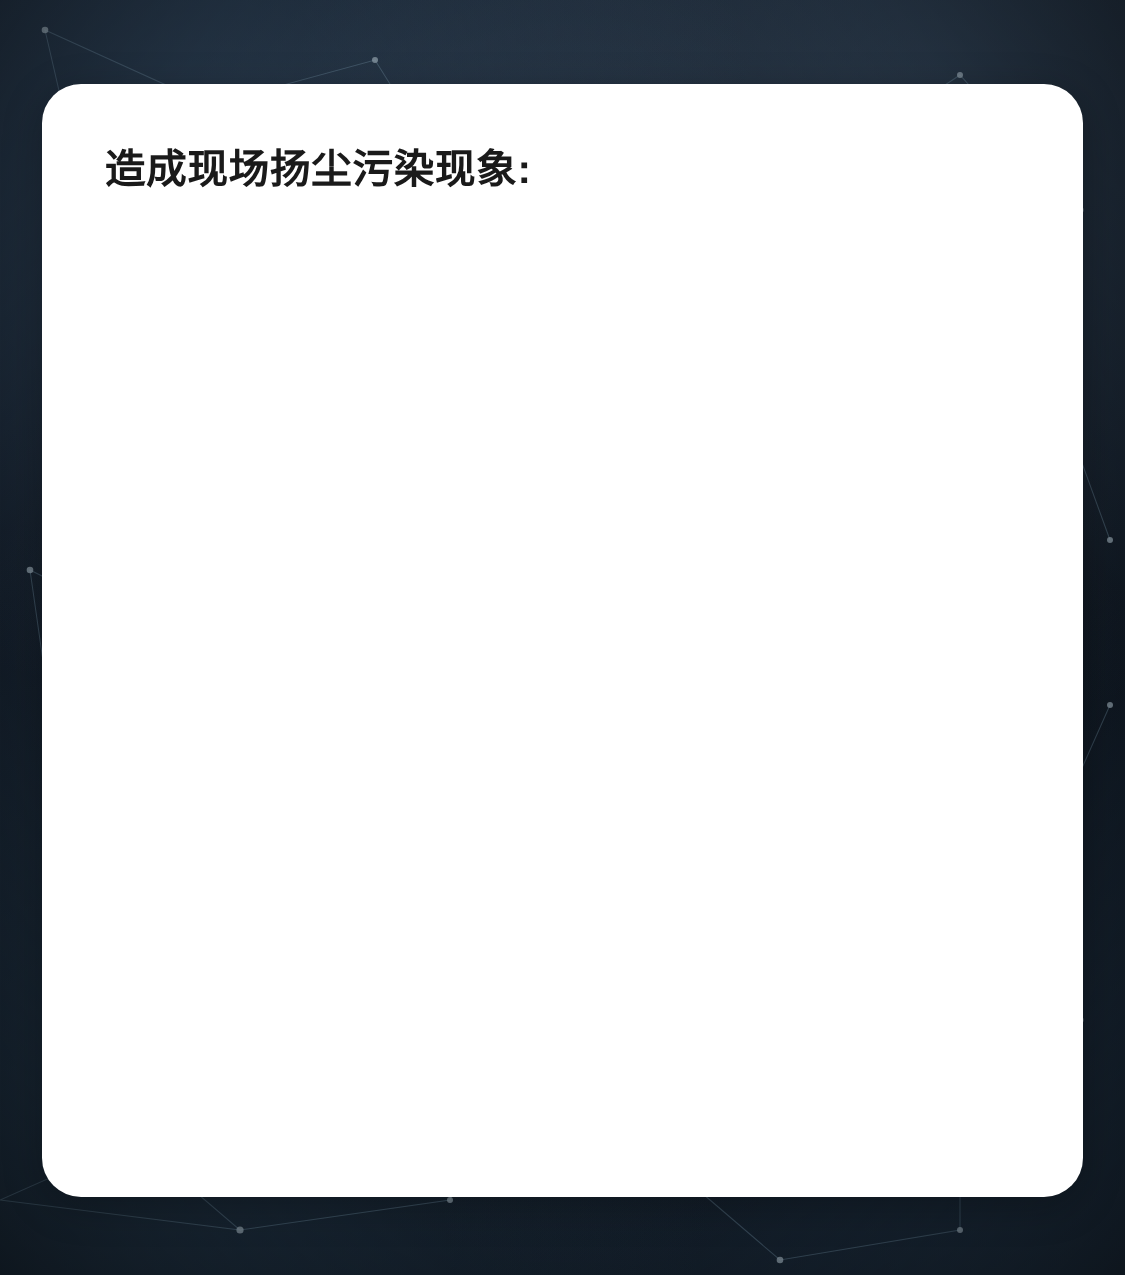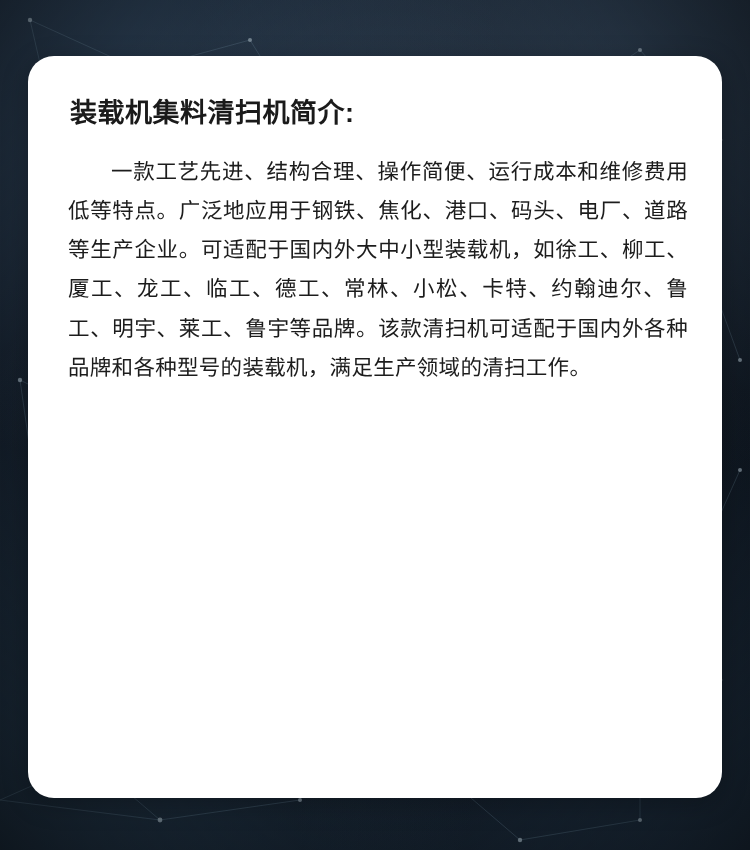--- a/index.html
+++ b/index.html
@@ -148,17 +148,16 @@
       <circle cx="300" cy="400" r="2.2"></circle>
       <circle cx="380" cy="460" r="2.4"></circle>
       <circle cx="470" cy="410" r="2"></circle>
       <circle cx="540" cy="470" r="2.2"></circle>
     </g>
   </svg>
 
   <div class="bg-vignette"></div>
 
   <div class="card">
-    <h1 class="doc-title">装载机集料清扫机简介:</h1>
-    <p class="para">一款工艺先进、结构合理、操作简便、运行成本和维修费用低等特点。广泛地应用于钢铁、焦化、港口、码头、电厂、道路等生产企业。可适配于国内外大中小型装载机，如徐工、柳工、厦工、龙工、临工、德工、常林、小松、卡特、约翰迪尔、鲁工、明宇、莱工、鲁宇等品牌。该款清扫机可适配于国内外各种品牌和各种型号的装载机，满足生产领域的清扫工作。</p>
+    <h1 class="doc-title">造成现场扬尘污染现象:</h1>
   </div>
 
 </div>
 
 </body></html>

